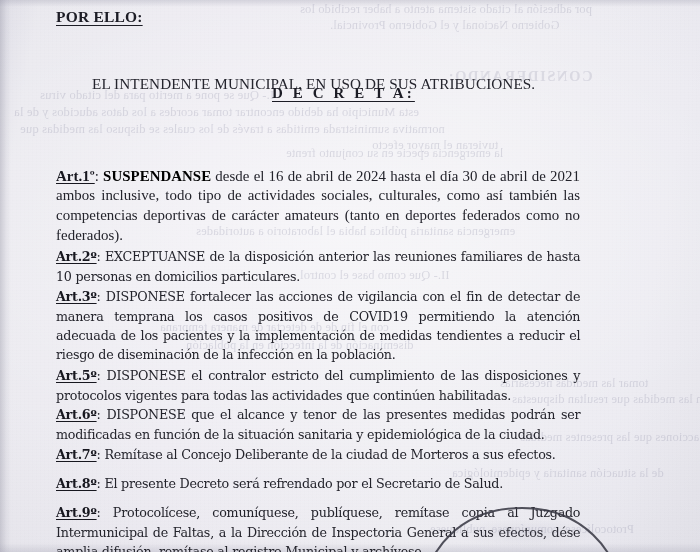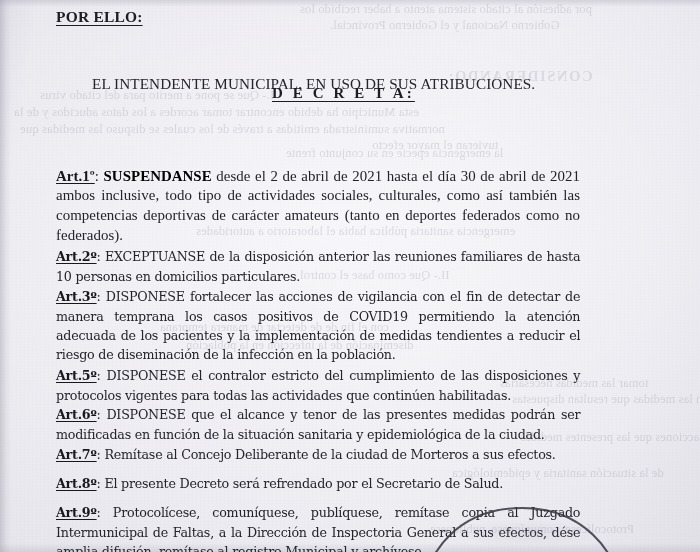--- a/index.html
+++ b/index.html
@@ -227,21 +227,21 @@
     <div class="bleed" style="left:430px;  top:522px; font-size:12.4px;">Protocolícese, comuníquese, publíquese</div>
   </div>
 
   <div class="content">
 
     <div class="blk h-porello">POR ELLO:</div>
     <div class="blk h-intendente">EL INTENDENTE MUNICIPAL, EN USO DE SUS ATRIBUCIONES.</div>
     <div class="blk h-decreta">D E C R E T A:</div>
 
     <p class="blk art face-a" style="top:152px;">
-      <span class="art-num">Art.1º</span><span>: </span><span class="art-kw-bold">SUSPENDANSE</span><span> desde el 2 de abril de 2021 hasta el día 30 de abril de 2021 ambos inclusive, todo tipo de actividades sociales, culturales, como así también las competencias deportivas de carácter amateurs (tanto en deportes federados como no federados).</span>
+      <span class="art-num">Art.1º</span><span>: </span><span class="art-kw-bold">SUSPENDANSE</span><span> desde el 16 de abril de 2024 hasta el día 30 de abril de 2021 ambos inclusive, todo tipo de actividades sociales, culturales, como así también las competencias deportivas de carácter amateurs (tanto en deportes federados como no federados).</span>
     </p>
 
     <p class="blk art face-b" style="top:234px;">
       <span class="art-num">Art.2º</span><span>: </span><span class="art-kw">EXCEPTUANSE</span><span> de la disposición anterior las reuniones familiares de hasta 10 personas en domicilios particulares.</span>
     </p>
 
     <p class="blk art face-b" style="top:274px;">
       <span class="art-num">Art.3º</span><span>: </span><span class="art-kw">DISPONESE</span><span> fortalecer las acciones de vigilancia con el fin de detectar de manera temprana los casos positivos de COVID19 permitiendo la atención adecuada de los pacientes y la  implementación de medidas tendientes a reducir el riesgo de diseminación de la infección en la población.</span>
     </p>
 

